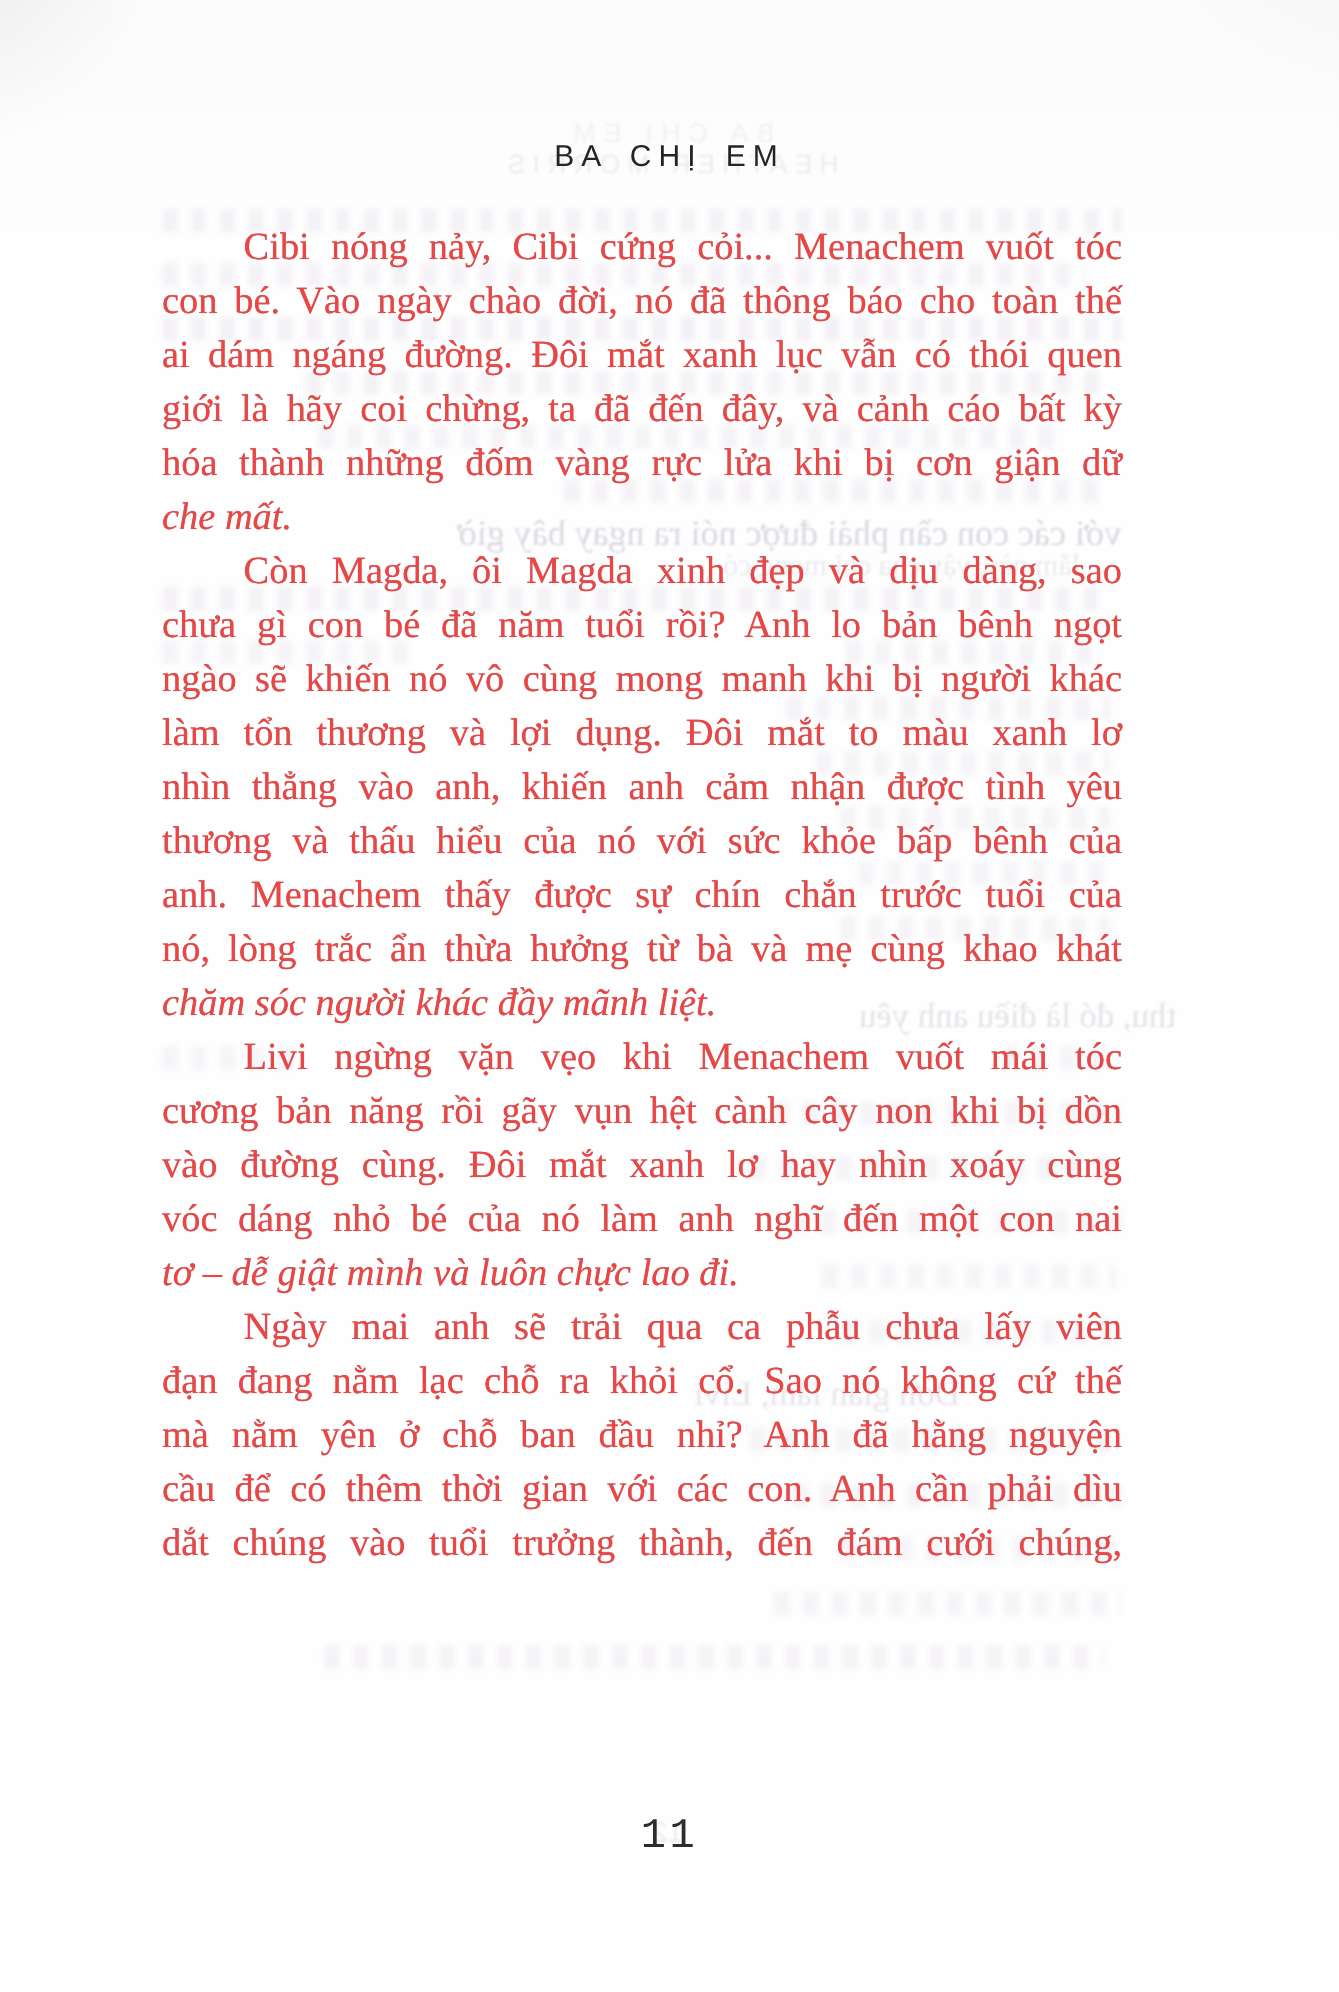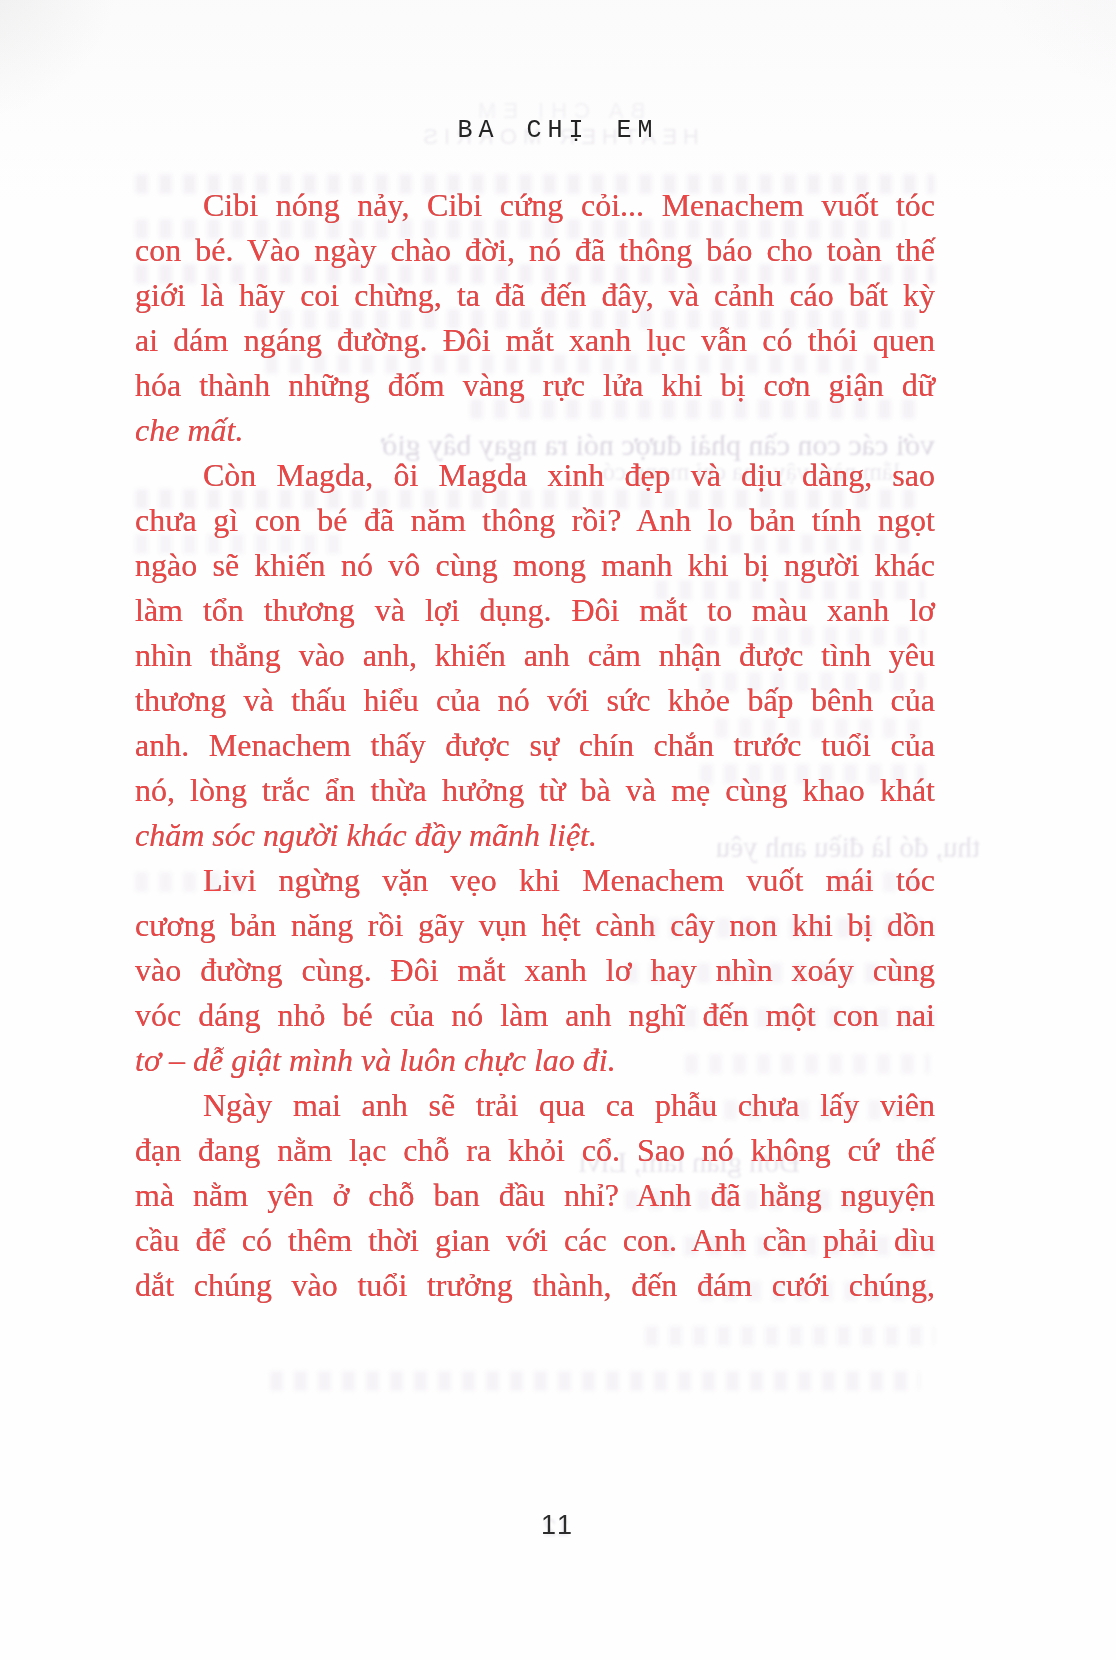--- a/index.html
+++ b/index.html
@@ -35,42 +35,42 @@
     position:absolute;
     font-family:"Liberation Serif", serif;
     color:#8f7d9e;
     transform:scaleX(-1);
     filter:blur(1.1px);
     white-space:nowrap;
   }
   .running-head{
     position:absolute;top:116px;left:0;width:100%;
     text-align:center;
-    font-family:Liberation Mono, monospace;
+    font-family:Liberation Sans, sans-serif;
     font-size:25px;letter-spacing:6px;word-spacing:6px;
     color:#242424;
   }
   .body-text{
     position:absolute;left:135px;top:183px;width:800px;
     font-size:32px;line-height:45px;
     color:#ef4444;
     text-shadow:0 0 0.6px rgba(0,0,0,0.5);
   }
   .line{
     height:45px;
     text-align:justify;
     text-align-last:justify;
   }
   .line.end{text-align-last:left;font-style:italic;}
   .line.indent{text-indent:68px;}
   .folio{
     position:absolute;top:1510px;left:0;width:100%;
     text-align:center;
-    font-family:Liberation Sans, sans-serif;
-    font-size:27px;letter-spacing:3px;
+    font-family:Liberation Mono, monospace;
+    font-size:35px;letter-spacing:3px;
     color:#2c2c2c;
   }
 </style>
 </head>
 <body>
 
 <div class="page">
   <div class="bleed">
       <div class="smudge" style="left: 135px; top: 174px; width: 800px; opacity: 0.42;"></div>
       <div class="smudge" style="left: 135px; top: 219px; width: 770px; opacity: 0.4;"></div>
@@ -104,26 +104,26 @@
       <div class="ghost" style="left: 400px; top: 458px; width: 500px; font-size: 25px; opacity: 0.17;">lắm này, vậy cha chỉ mong có</div>
       <div class="ghost" style="left: 560px; top: 831px; width: 420px; font-size: 29px; opacity: 0.22;">thu, đó là điều anh yêu</div>
       <div class="ghost" style="left: 460px; top: 1146px; width: 340px; font-size: 29px; opacity: 0.2;">Đơn giản lắm, Livi</div>
       <div class="ghost" style="left: 500px; top: 1514px; width: 70px; font-size: 24px; opacity: 0.16; font-family: &quot;Liberation Sans&quot;, sans-serif;">12</div>
     </div>
   <div class="corner-shade"></div>
   <div class="running-head">BA CHỊ EM</div>
   <div class="body-text">
       <div class="line indent">Cibi nóng nảy, Cibi cứng cỏi... Menachem vuốt tóc</div>
       <div class="line">con bé. Vào ngày chào đời, nó đã thông báo cho toàn thế</div>
+      <div class="line">ai dám ngáng đường. Đôi mắt xanh lục vẫn có thói quen</div>
       <div class="line">giới là hãy coi chừng, ta đã đến đây, và cảnh cáo bất kỳ</div>
-      <div class="line">ai dám ngáng đường. Đôi mắt xanh lục vẫn có thói quen</div>
       <div class="line">hóa thành những đốm vàng rực lửa khi bị cơn giận dữ</div>
       <div class="line end">che mất.</div>
       <div class="line indent">Còn Magda, ôi Magda xinh đẹp và dịu dàng, sao</div>
-      <div class="line">chưa gì con bé đã năm thông rồi? Anh lo bản tính ngọt</div>
+      <div class="line">chưa gì con bé đã năm tuổi rồi? Anh lo bản bênh ngọt</div>
       <div class="line">ngào sẽ khiến nó vô cùng mong manh khi bị người khác</div>
       <div class="line">làm tổn thương và lợi dụng. Đôi mắt to màu xanh lơ</div>
       <div class="line">nhìn thẳng vào anh, khiến anh cảm nhận được tình yêu</div>
       <div class="line">thương và thấu hiểu của nó với sức khỏe bấp bênh của</div>
       <div class="line">anh. Menachem thấy được sự chín chắn trước tuổi của</div>
       <div class="line">nó, lòng trắc ẩn thừa hưởng từ bà và mẹ cùng khao khát</div>
       <div class="line end">chăm sóc người khác đầy mãnh liệt.</div>
       <div class="line indent">Livi ngừng vặn vẹo khi Menachem vuốt mái tóc</div>
       <div class="line">cương bản năng rồi gãy vụn hệt cành cây non khi bị dồn</div>
       <div class="line">vào đường cùng. Đôi mắt xanh lơ hay nhìn xoáy cùng</div>

